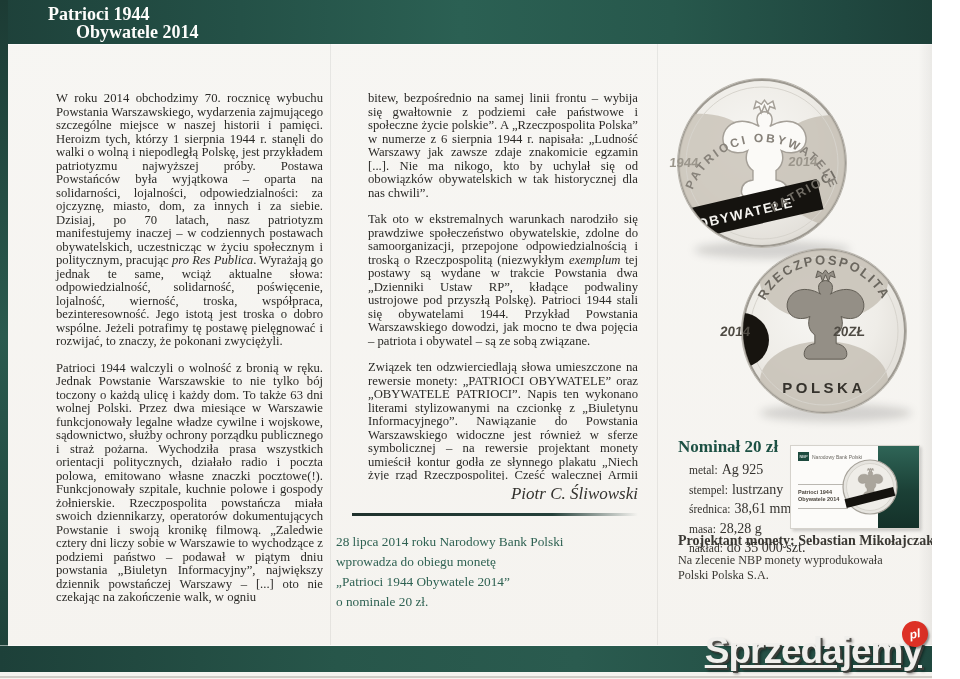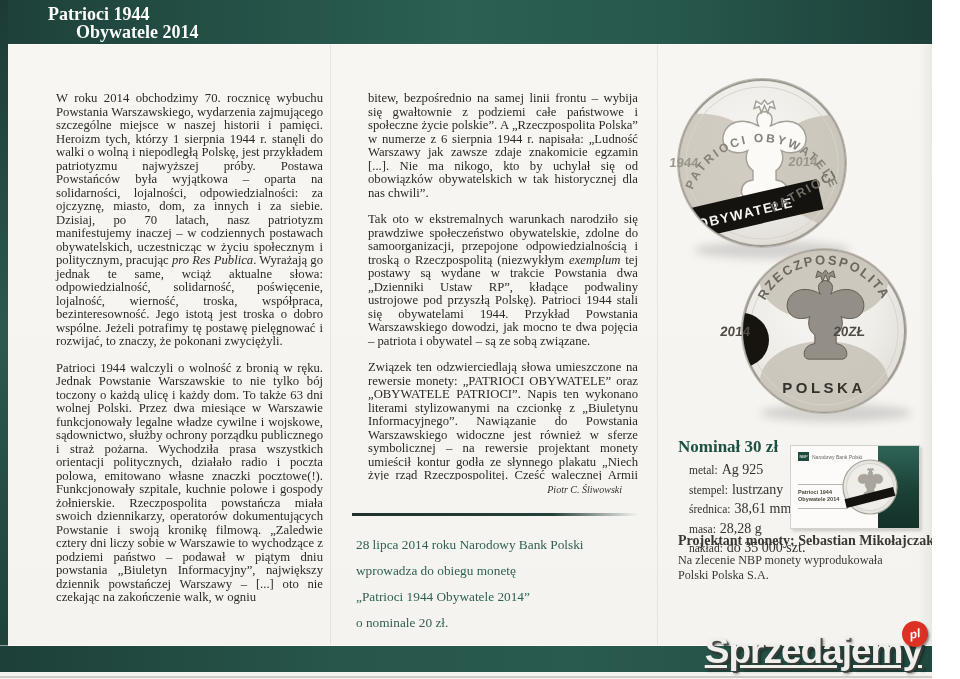--- a/index.html
+++ b/index.html
@@ -27,25 +27,25 @@
   .fold{position:absolute;top:44px;bottom:34px;width:1px;background:rgba(90,90,90,.10);}
   .fold.f1{left:330px;} .fold.f2{left:657px;}
 
   
   .col{position:absolute;top:92px;text-align:justify;hyphens:auto;-webkit-hyphens:auto;}
   .col p{margin:0 0 13px 16px;font-size:12.7px;line-height:13.5px;}
   .col1{left:40px;width:283px;height:540px;overflow:hidden;}
   .col2{left:352px;width:286px;height:388px;overflow:hidden;}
   .italic{font-style:italic;}
 
-  .signature{position:absolute;left:336px;top:484px;width:286px;text-align:right;
-        font-style:italic;font-size:10px;color:#33322e;}
+  .signature{position:absolute;left:352px;top:484px;width:286px;text-align:right;
+        font-style:italic;font-size:17px;color:#33322e;}
   .separator{position:absolute;left:352px;top:513px;width:286px;height:2.5px;
         background:linear-gradient(90deg,#1f312c 0%,#24403a 70%,rgba(36,64,58,0) 100%);}
-  .issue-note{position:absolute;left:356px;top:532px;width:286px;font-size:13.3px;line-height:26px;
+  .issue-note{position:absolute;left:336px;top:532px;width:286px;font-size:13.3px;line-height:20px;
         color:#2e6152;white-space:pre-line;}
 
   
   .coins-svg{position:absolute;left:655px;top:58px;}
   .coin-sans{font-family:"Liberation Sans",sans-serif;}
 
   
   .specs{position:absolute;left:678px;top:437px;width:108px;}
   .specs h2{margin:0 0 3px 0;font-size:17px;color:#1d5144;font-weight:bold;white-space:nowrap;}
   .spec-row{white-space:nowrap;line-height:17.6px;color:#34322e;}
@@ -176,21 +176,21 @@
       <text class="coin-sans" font-size="13" font-weight="bold" letter-spacing="2" fill="#6b675f">
         <textPath href="#arcTop2" startOffset="50%" text-anchor="middle">RZECZPOSPOLITA</textPath>
       </text>
       <text x="770" y="336" text-anchor="middle" class="coin-sans" font-size="13.5" font-weight="bold" transform="skewX(-6)" fill="#4e4a43">2014</text>
       <text x="884" y="336" text-anchor="middle" class="coin-sans" font-size="13.5" font-weight="bold" transform="skewX(-6)" fill="#4e4a43">20ZŁ</text>
       <text x="824" y="393" text-anchor="middle" class="coin-sans" font-size="15" font-weight="bold" letter-spacing="3.5" fill="#35322c">POLSKA</text>
     </g>
   </svg>
 
   <div class="specs">
-    <h2>Nominał 30 zł</h2>
+    <h2>Nominał 20 zł</h2>
     <div class="spec-row"><span class="lab">metal:</span> <span class="val">Ag 925</span></div>
     <div class="spec-row"><span class="lab">stempel:</span> <span class="val">lustrzany</span></div>
     <div class="spec-row"><span class="lab">średnica:</span> <span class="val">38,61 mm</span></div>
     <div class="spec-row"><span class="lab">masa:</span> <span class="val">28,28 g</span></div>
     <div class="spec-row"><span class="lab">nakład:</span> <span class="val">do 35 000 szt.</span></div>
   </div>
   <div class="designer">Projektant monety: Sebastian Mikołajczak</div>
   <div class="issuer-block">
     <div>Na zlecenie NBP monety wyprodukowała</div>
     <div>Polski Polska S.A.</div>

